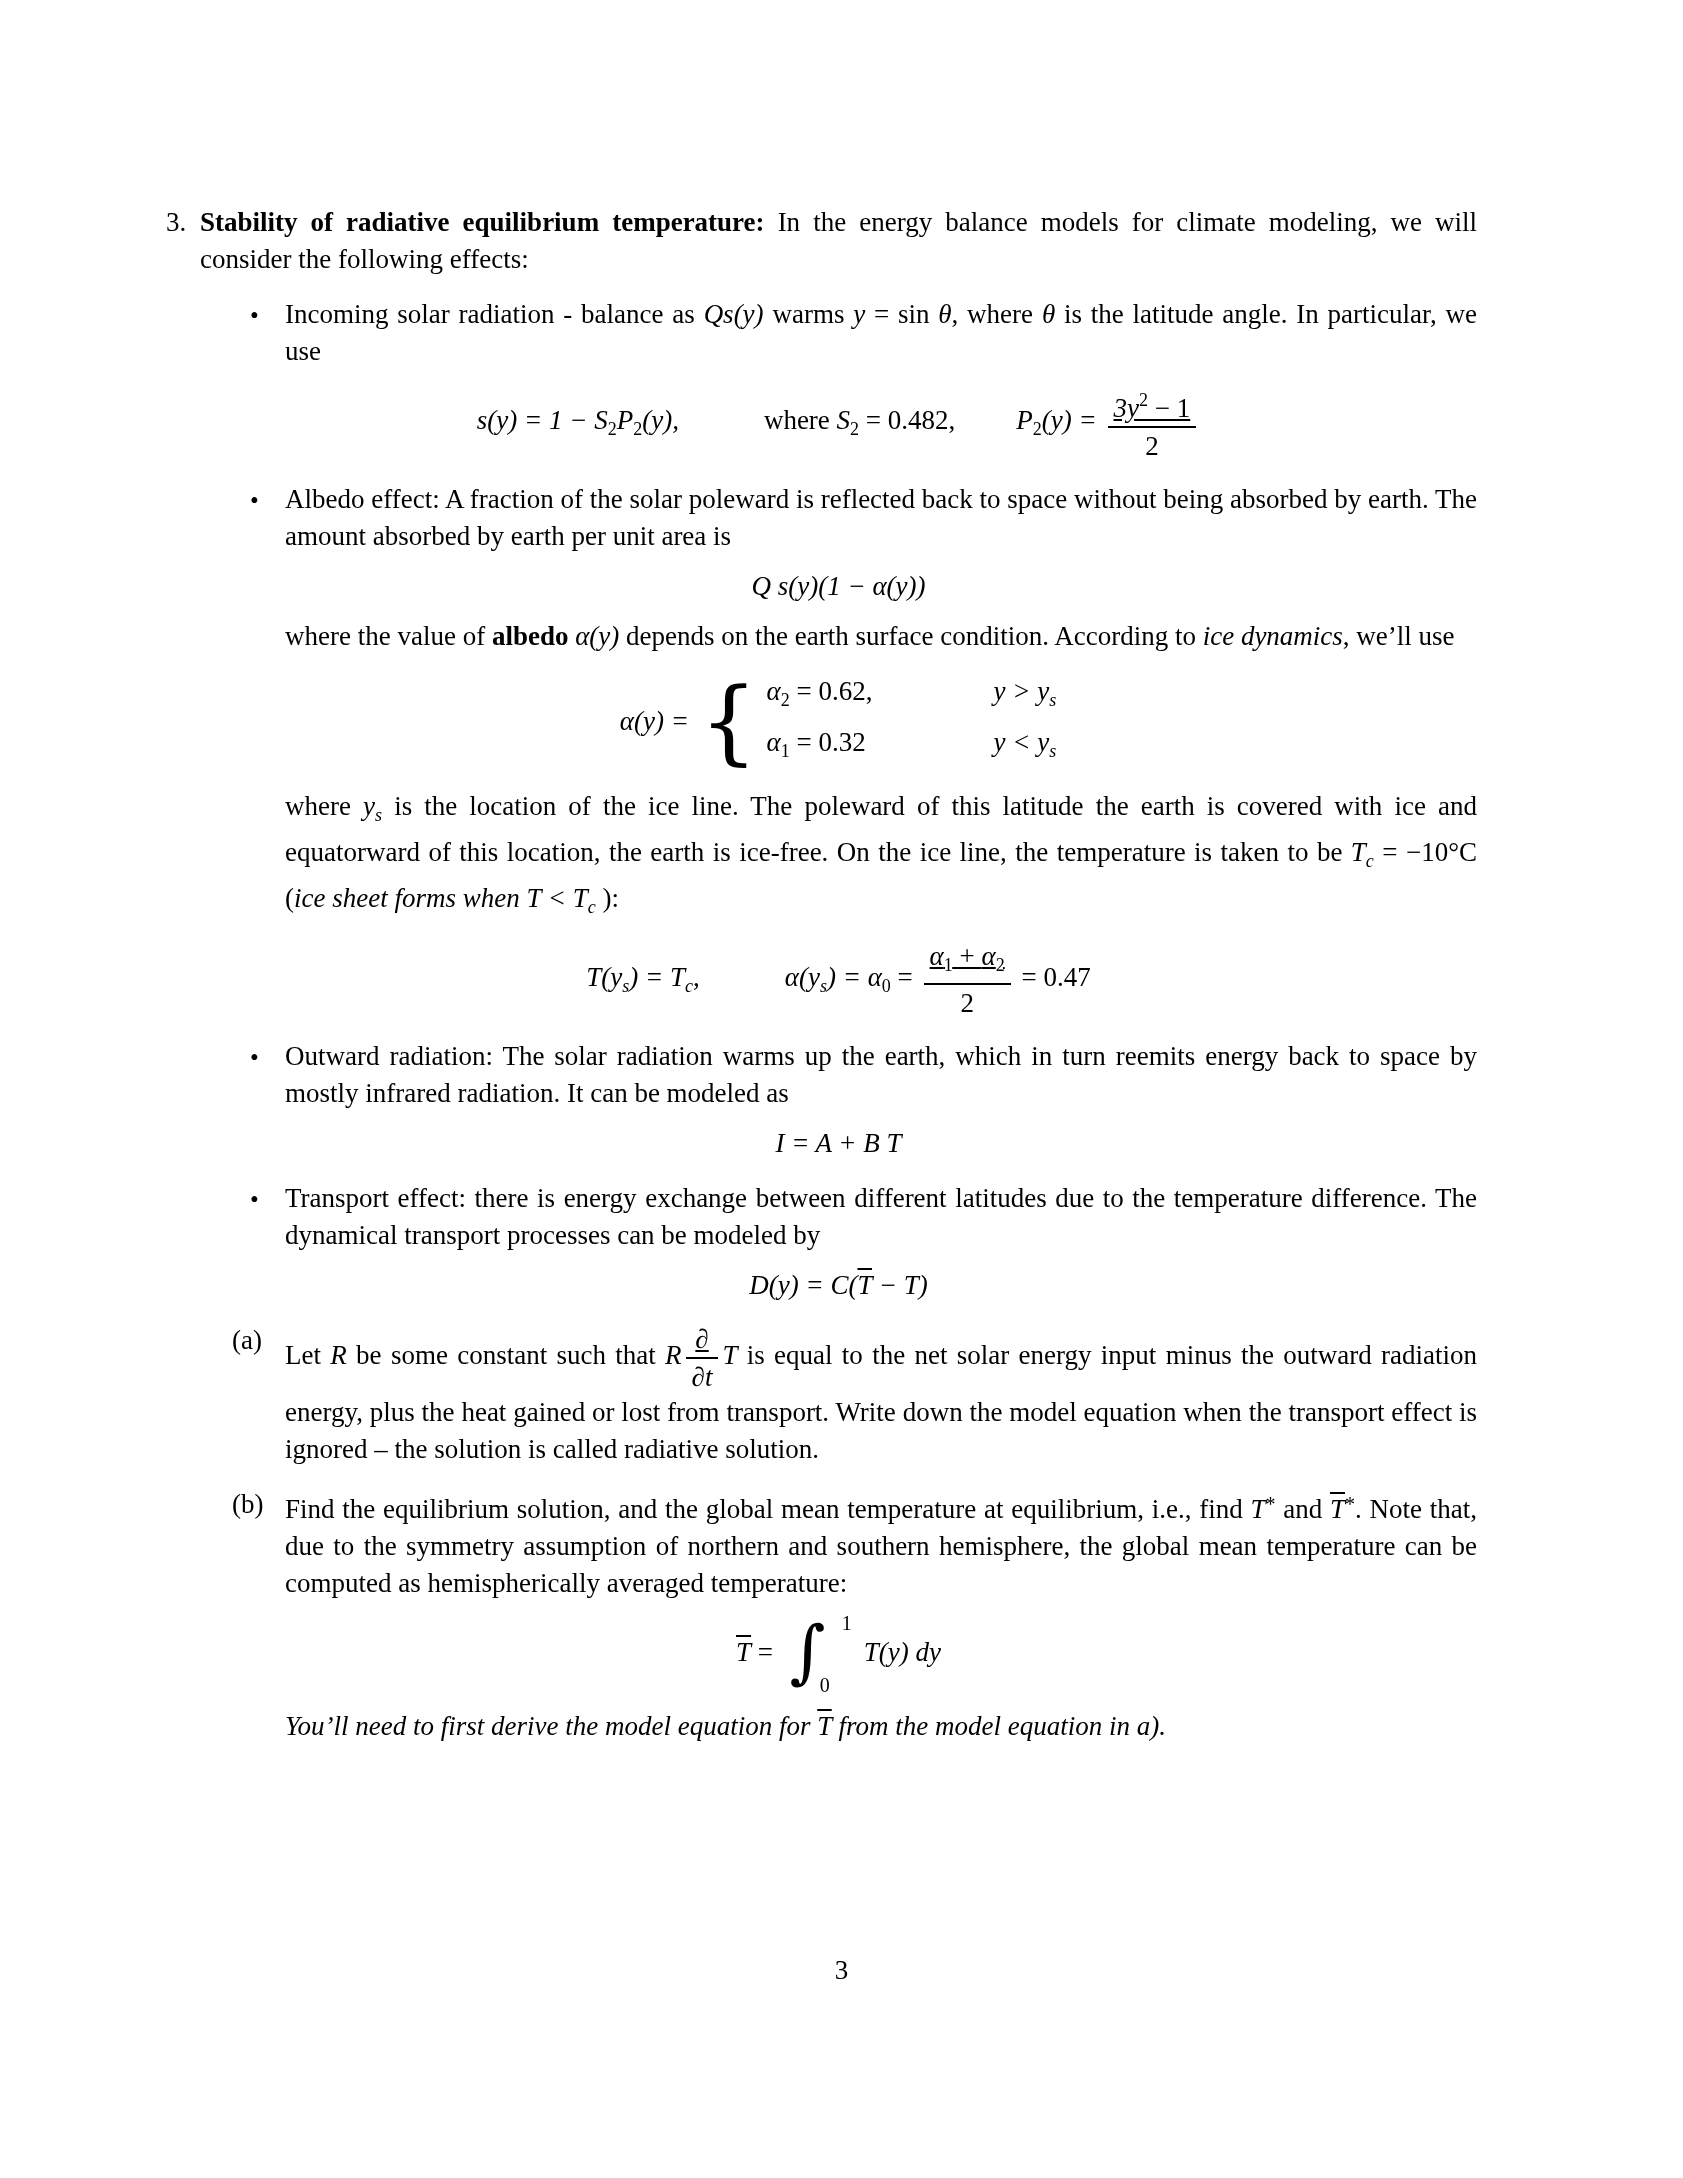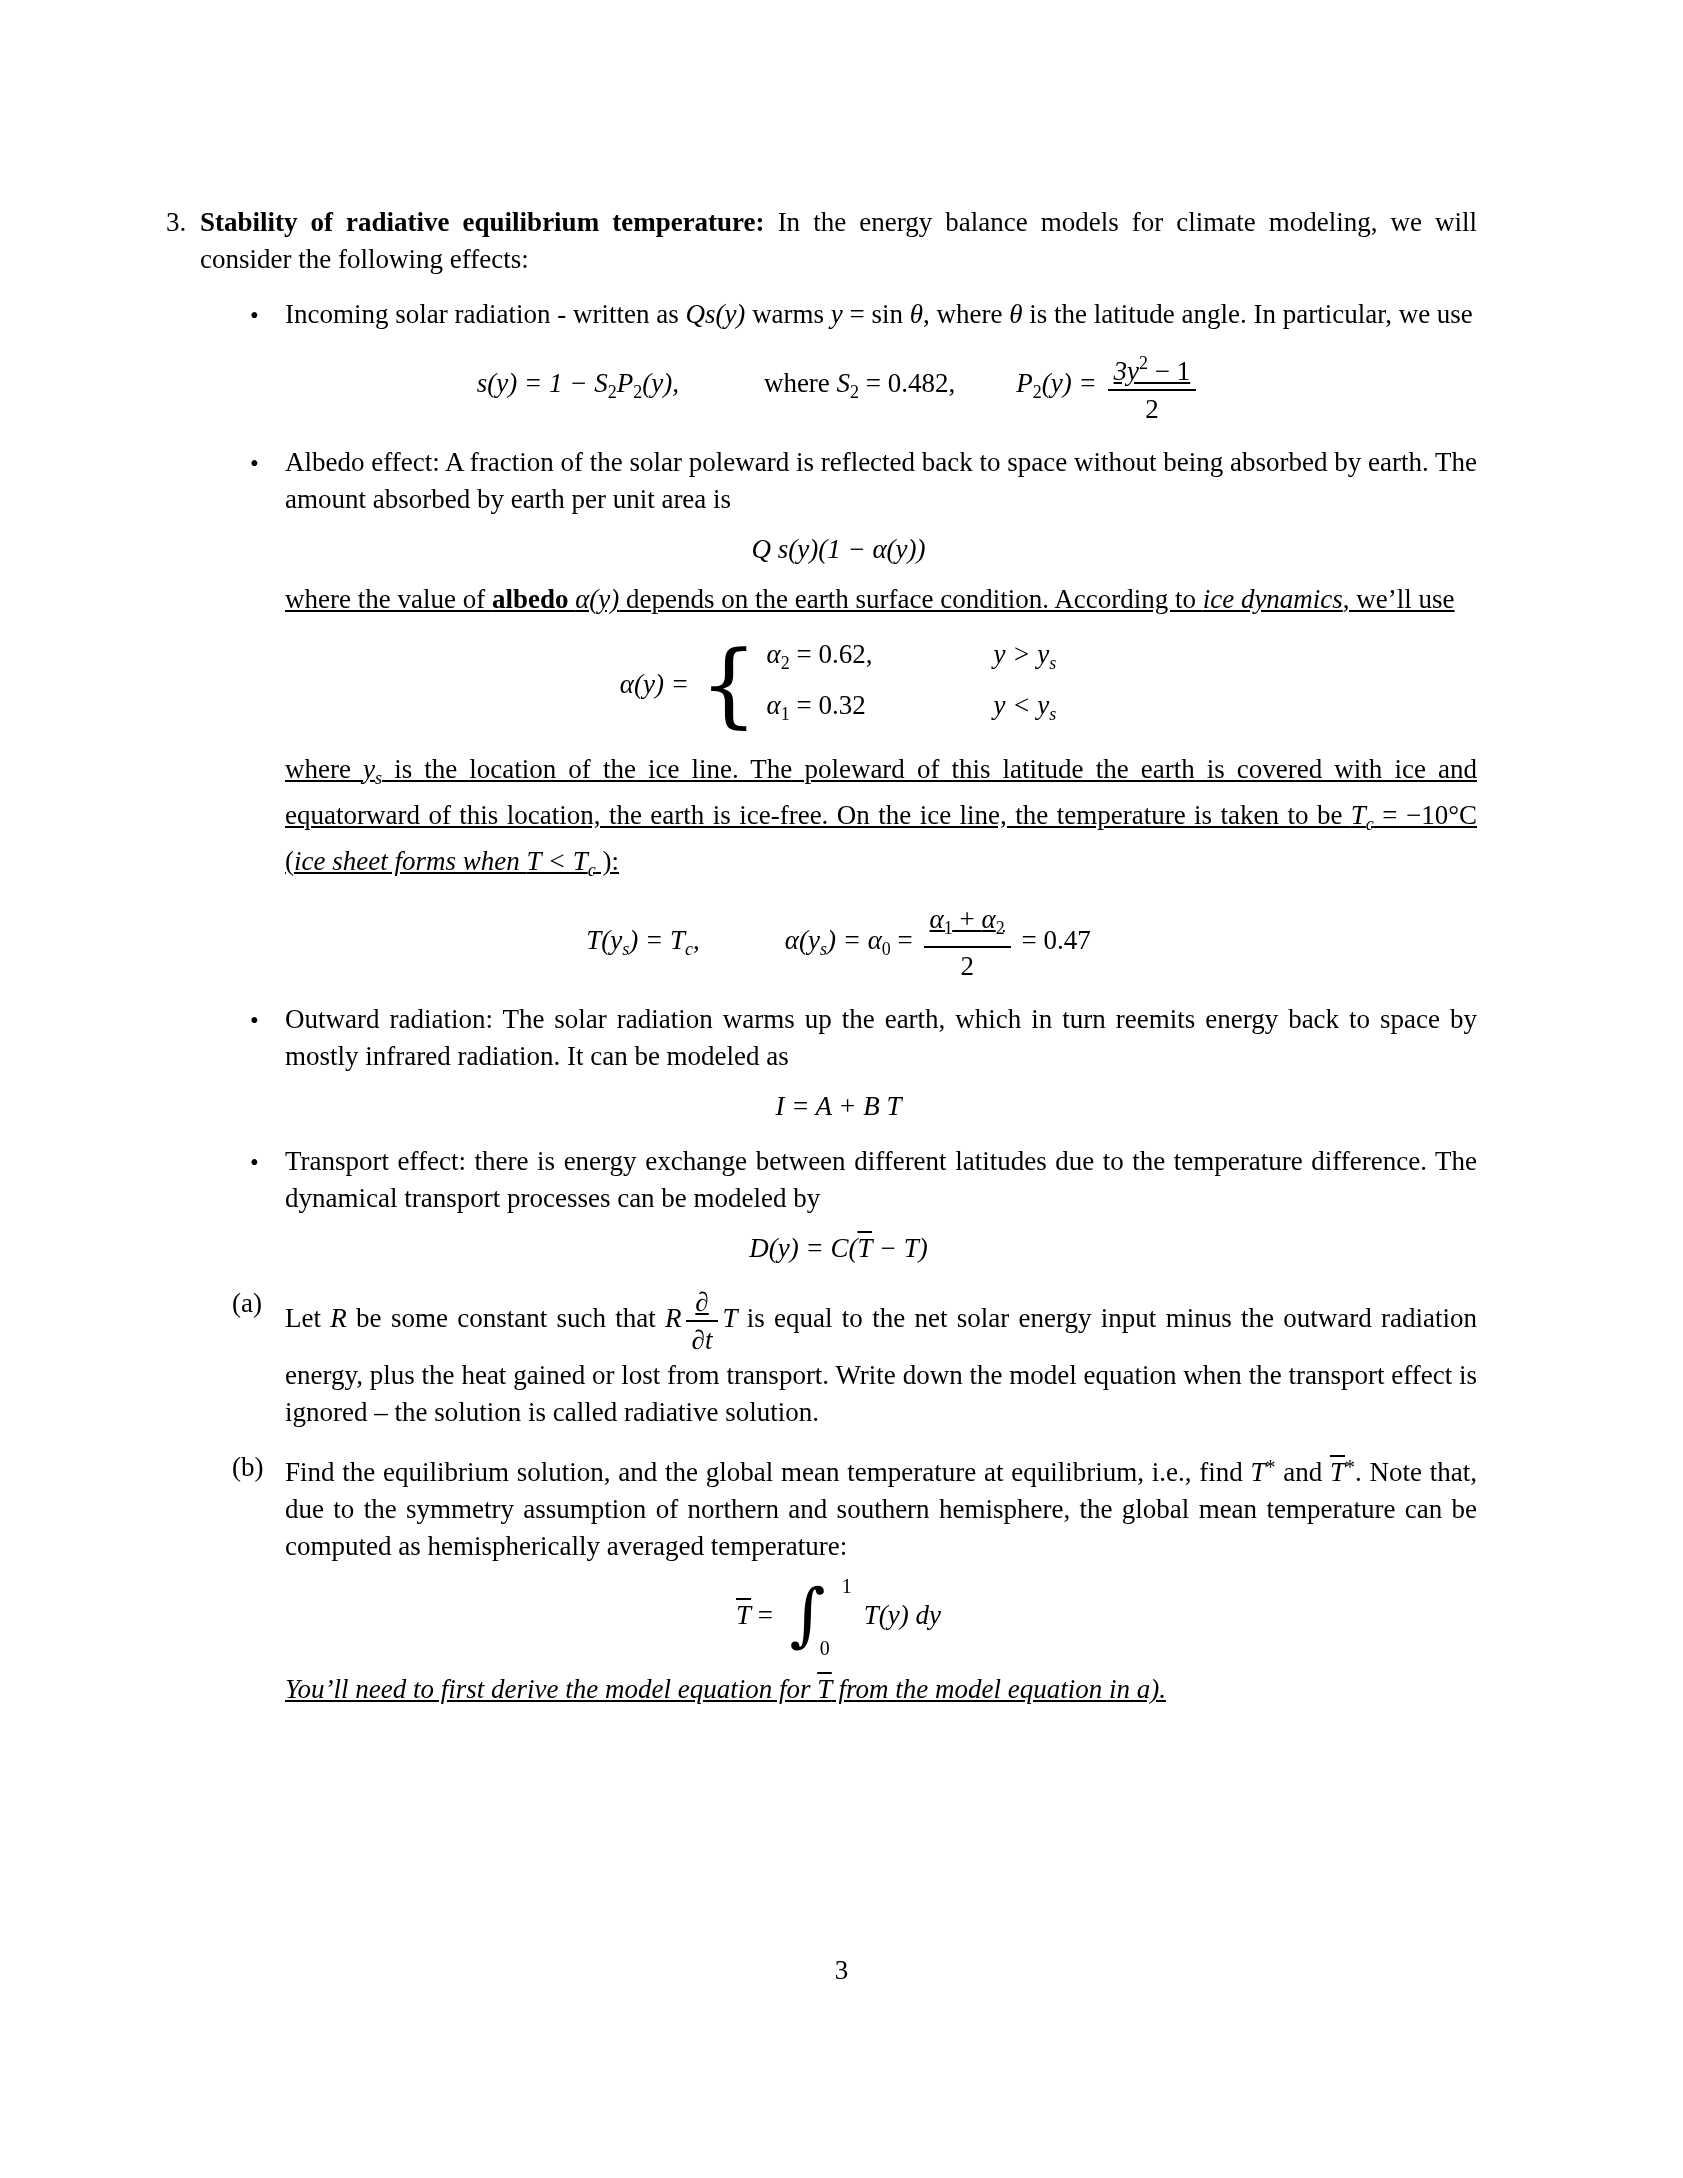--- a/index.html
+++ b/index.html
@@ -12,21 +12,21 @@
     overflow:hidden;
     margin:0 auto;
   }
   .content{position:absolute;top:204px;left:166px;width:1311px;}
   .prob{display:flex;}
   .prob-label{flex:0 0 34px;}
   .prob-body{flex:1;min-width:0;}
   .para{margin:0;text-align:justify;}
   .bullet{position:relative;padding-left:85px;margin-top:18px;}
   .marker{position:absolute;left:50px;top:1px;font-size:25px;}
-  .cont{padding-left:85px;text-align:justify;text-decoration:underline;}
+  .cont{padding-left:85px;text-align:justify;}
   .subitem{position:relative;padding-left:85px;margin-top:18px;}
   .slabel{position:absolute;left:32px;top:0;}
   .equation{text-align:center;margin:13px 0;}
   
   .sg-rm{}
   .sg-it{font-style:italic;}
   .sg-bf{font-weight:700;}
   .sg-sub{font-size:18px;vertical-align:-6px;}
   .sg-subit{font-size:18px;vertical-align:-6px;font-style:italic;}
   .sg-sup{font-size:18px;vertical-align:11px;}
@@ -59,21 +59,21 @@
 <div class="page">
   <div class="content">
     <div class="prob">
       <span class="prob-label">3.</span>
       <div class="prob-body">
 
         <p class="para"><span class="sg-bf">Stability of radiative equilibrium temperature:</span><span class="sg-rm"> In the energy balance models for climate modeling, we will consider the following effects:</span></p>
 
         <div class="bullet">
           <span class="marker">•</span>
-          <p class="para"><span class="sg-rm">Incoming solar radiation - written as </span><span class="sg-it">Qs(y)</span><span class="sg-rm"> warms </span><span class="sg-it">y</span><span class="sg-rm"> = sin </span><span class="sg-it">θ</span><span class="sg-rm">, where </span><span class="sg-it">θ</span><span class="sg-rm"> is the latitude angle. In particular, we use</span></p>
+          <p class="para"><span class="sg-rm">Incoming solar radiation - balance as </span><span class="sg-it">Qs(y)</span><span class="sg-rm"> warms </span><span class="sg-it">y</span><span class="sg-rm"> = sin </span><span class="sg-it">θ</span><span class="sg-rm">, where </span><span class="sg-it">θ</span><span class="sg-rm"> is the latitude angle. In particular, we use</span></p>
         </div>
 
         <div class="equation"><span class="sg-it">s(y) = 1 − S</span><span class="sg-sub">2</span><span class="sg-it">P</span><span class="sg-sub">2</span><span class="sg-it">(y),</span><span class="sg-gap"></span><span class="sg-rm">where </span><span class="sg-it">S</span><span class="sg-sub">2</span><span class="sg-rm"> = 0.482,</span><span class="sg-gap2"></span><span class="sg-it">P</span><span class="sg-sub">2</span><span class="sg-it">(y) = </span><span class="frac"><span class="fnum"><span class="sg-it">3y</span><span class="sg-sup">2</span><span class="sg-rm"> − 1</span></span><span class="fden"><span class="sg-rm">2</span></span></span></div>
 
         <div class="bullet">
           <span class="marker">•</span>
           <p class="para"><span class="sg-rm">Albedo effect: A fraction of the solar poleward is reflected back to space without being absorbed by earth. The amount absorbed by earth per unit area is</span></p>
         </div>
 
         <div class="equation"><span class="sg-it">Q s(y)(1 − α(y))</span></div>

